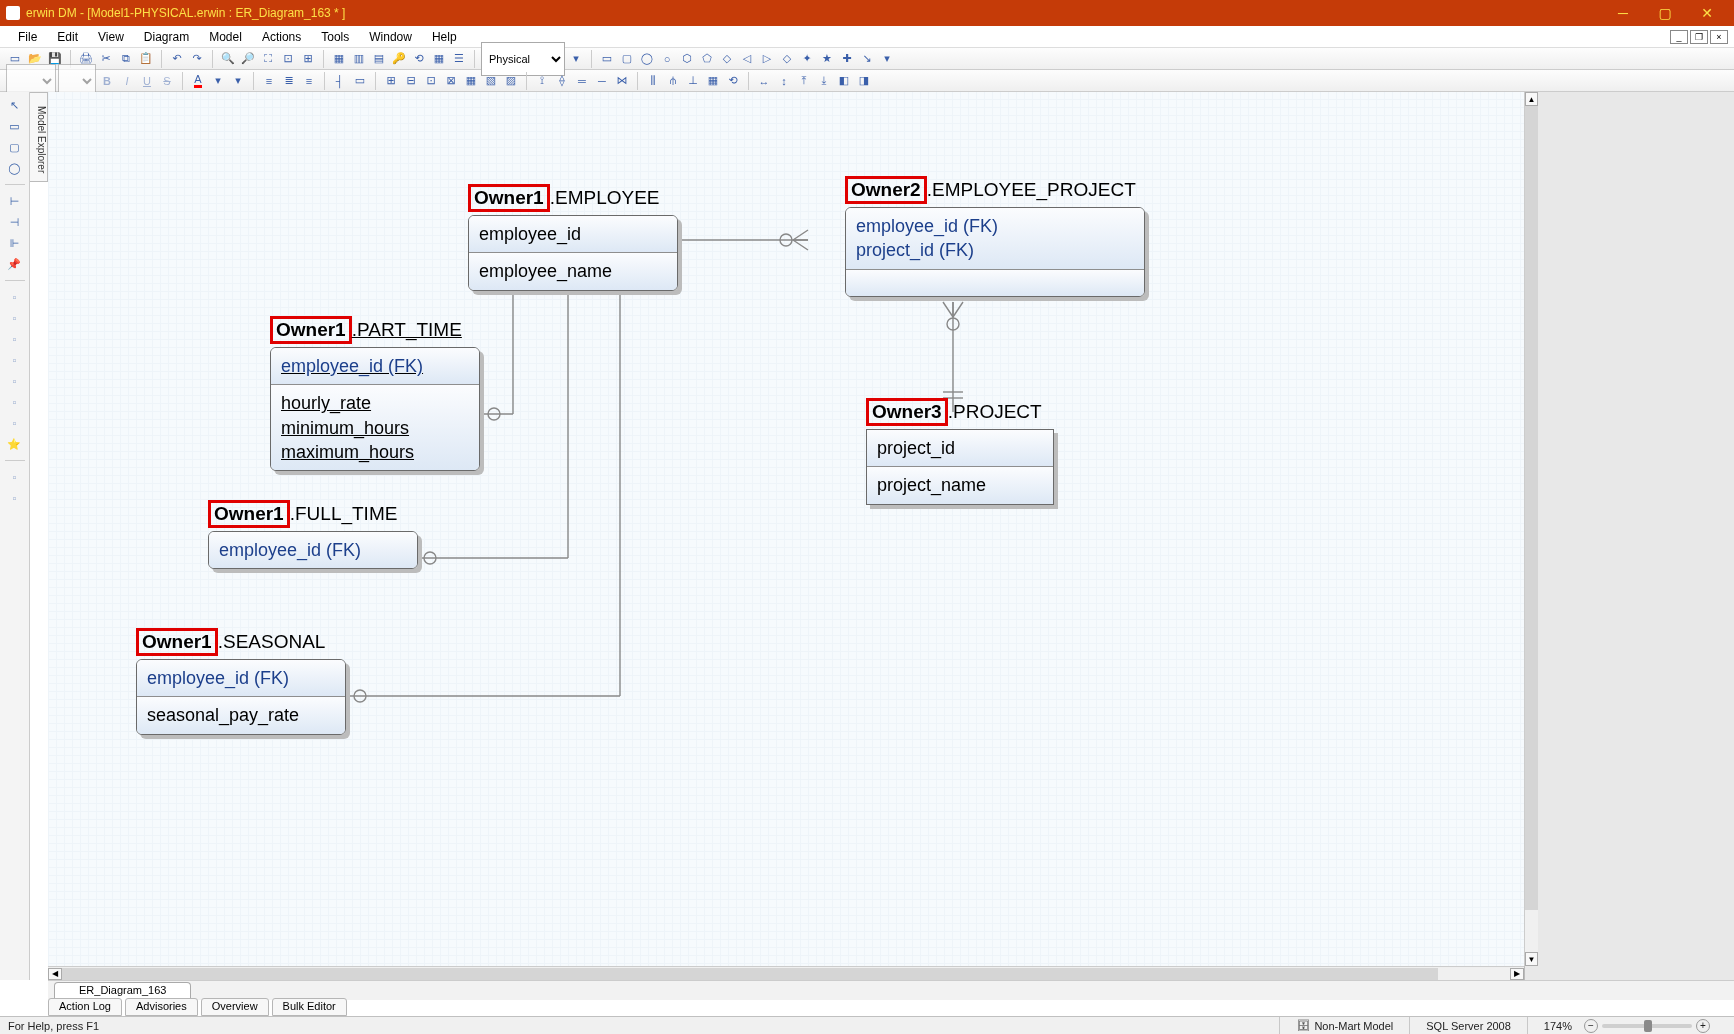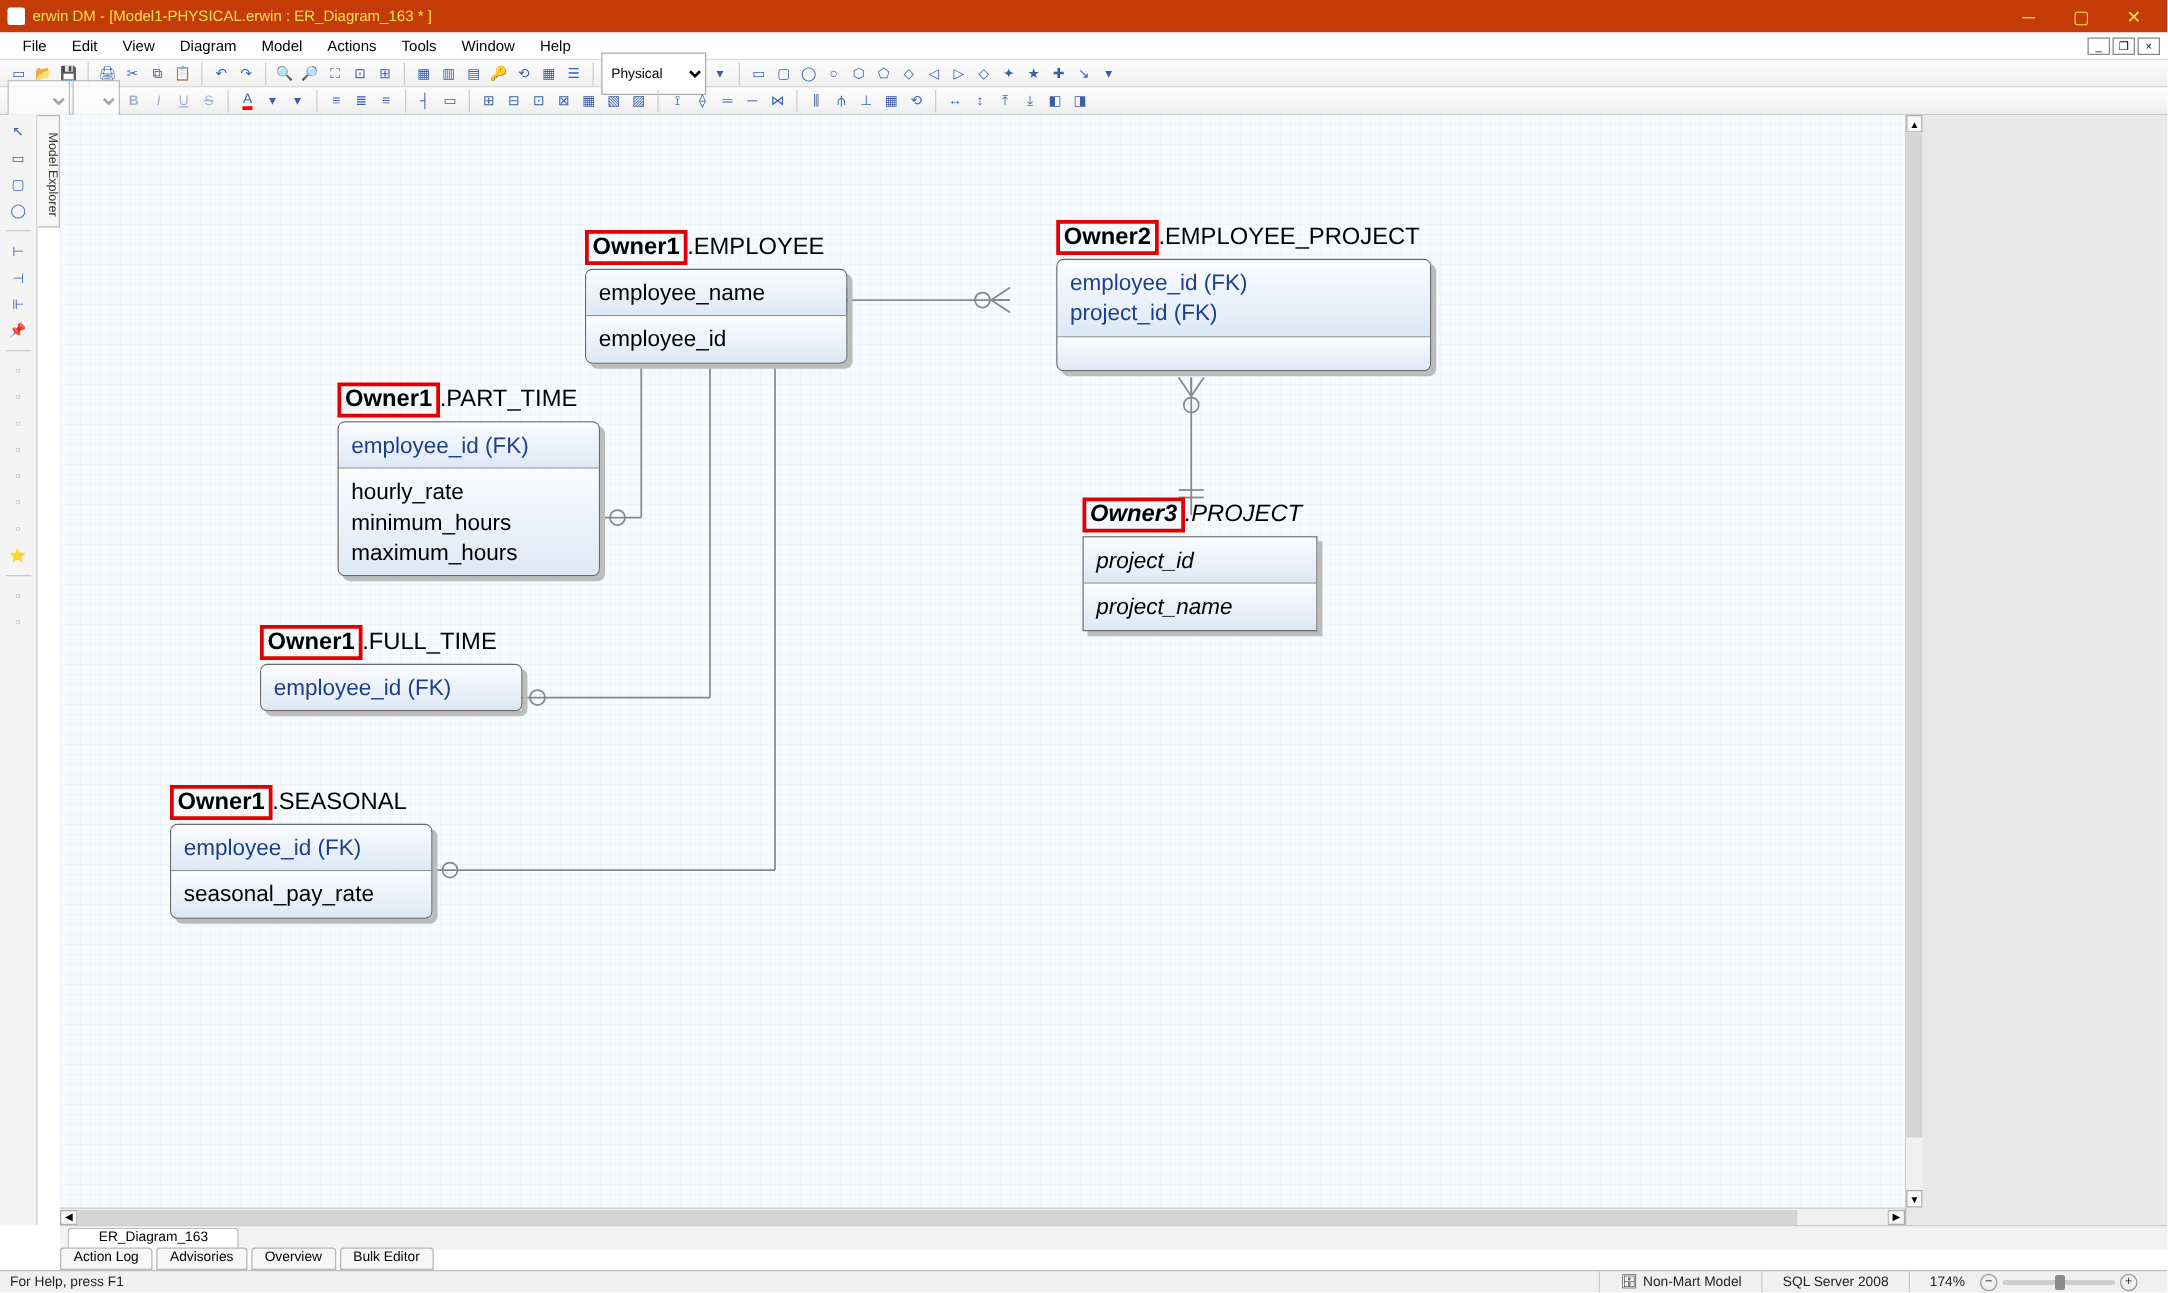--- a/index.html
+++ b/index.html
@@ -258,58 +258,58 @@
         <circle cx="312" cy="604" r="6"></circle>
         <line x1="562" y1="196" x2="582" y2="196"></line>
       </svg>
 
       <div class="entity" style="left:420px; top:92px;">
         <div class="title">
           <span class="owner-box">Owner1</span><span class="suffix">.EMPLOYEE</span>
         </div>
         <div class="body">
           <div class="section black">
+              <span class="col">employee_id</span>
+            </div>
+          <div class="section black">
               <span class="col">employee_name</span>
-            </div>
-          <div class="section black">
-              <span class="col">employee_id</span>
             </div>
         </div>
       </div>
 
       <div class="entity" style="left:760px; top:84px;padding-left:37px;">
         <div class="title">
           <span class="owner-box">Owner2</span><span class="suffix">.EMPLOYEE_PROJECT</span>
         </div>
         <div class="body" style="min-width:300px;">
           <div class="section">
             <span class="col">employee_id (FK)</span>
             <span class="col">project_id (FK)</span>
           </div>
           <div class="section" style="min-height:26px"></div>
         </div>
       </div>
 
-      <div class="entity" style="left:222px; top:214px;">
+      <div class="entity" style="left:222px; top:224px;text-decoration:underline;">
         <div class="title">
           <span class="owner-box">Owner1</span><span class="suffix">.PART_TIME</span>
         </div>
         <div class="body">
           <div class="section">
               <span class="col">employee_id (FK)</span>
             </div>
           <div class="section black">
             <span class="col">hourly_rate</span>
             <span class="col">minimum_hours</span>
             <span class="col">maximum_hours</span>
           </div>
         </div>
       </div>
 
-      <div class="entity sharp" style="left:818px; top:306px;font-style:italic;">
+      <div class="entity sharp" style="left:818px; top:306px;">
         <div class="title">
           <span class="owner-box">Owner3</span><span class="suffix">.PROJECT</span>
         </div>
         <div class="body" style="min-width:188px;">
           <div class="section black">
               <span class="col">project_id</span>
             </div>
           <div class="section black">
               <span class="col">project_name</span>
             </div>

